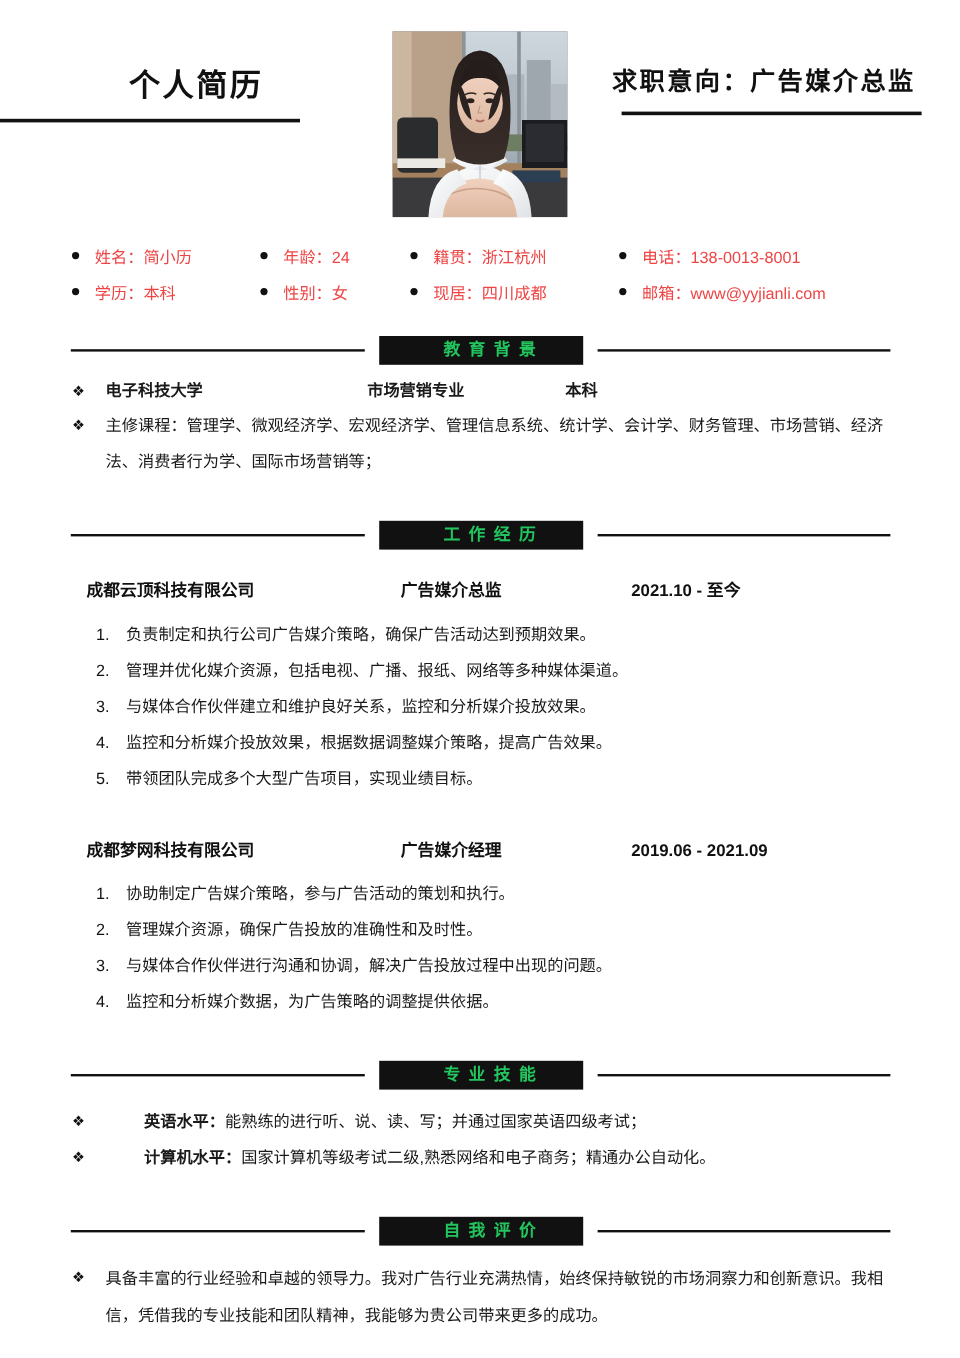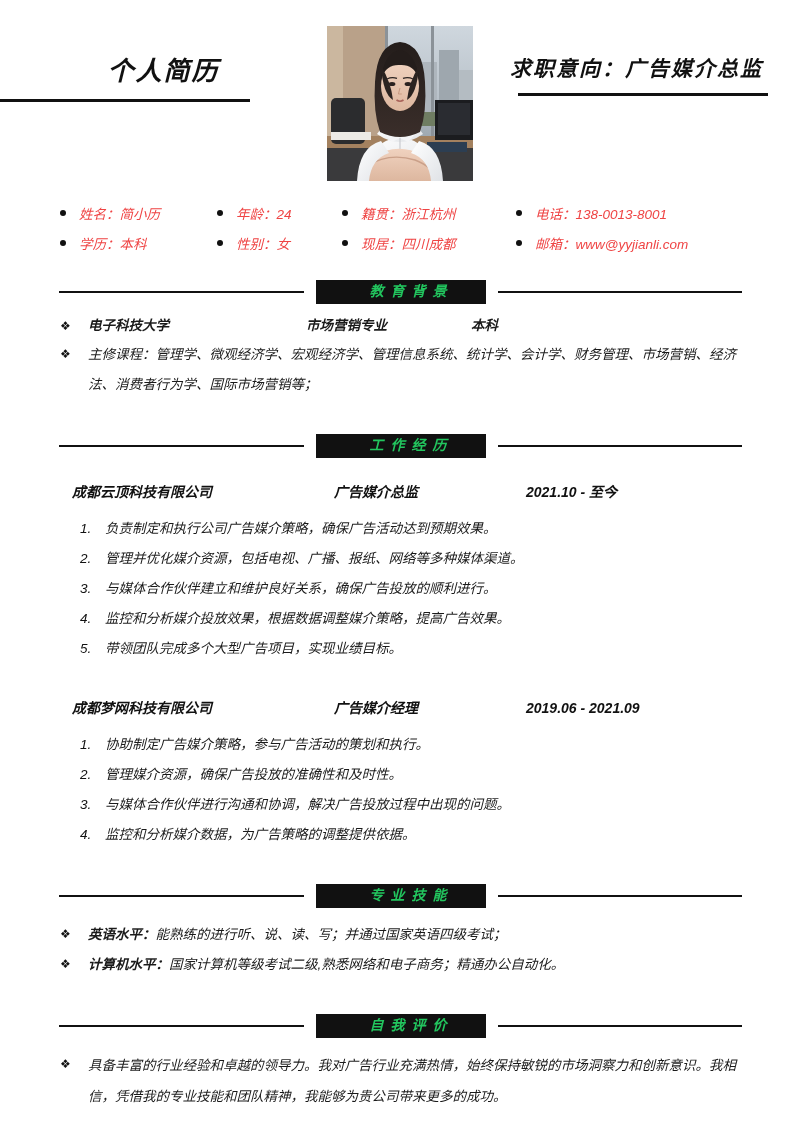--- a/index.html
+++ b/index.html
@@ -16,21 +16,20 @@
     position: relative;
   }
 
   .page {
     position: relative;
     width: 800px;
     height: 1132px;
     background: #ffffff;
     box-sizing: border-box;
     padding: 0;
-    font-style: italic;
   }
 
   
   .header {
     position: relative;
     height: 180px;
     display: flex;
     align-items: flex-start;
   }
   .header-side {
@@ -171,21 +170,21 @@
     line-height: 30px;
     padding-left: 20px;
   }
   .num-idx {
     flex: 0 0 25px;
     color: #111;
   }
   .num-body { flex: 1 1 auto; }
 
   .skill-row { line-height: 30px; }
-  .skill-label { font-weight: bold; }
+  .skill-label { font-weight: bold; margin-left: 32px; }
 
   .eval-row { line-height: 31px; }
 
   
   .sp-8  { height: 8px; }
   .sp-12 { height: 12px; }
   .sp-20 { height: 20px; }
   .sp-22 { height: 22px; }
   .sp-30 { height: 30px; }
   .sp-34 { height: 34px; }
@@ -380,21 +379,21 @@
       <div class="num-row">
         <span class="num-idx">1.</span>
         <span class="num-body">负责制定和执行公司广告媒介策略，确保广告活动达到预期效果。</span>
       </div>
       <div class="num-row">
         <span class="num-idx">2.</span>
         <span class="num-body">管理并优化媒介资源，包括电视、广播、报纸、网络等多种媒体渠道。</span>
       </div>
       <div class="num-row">
         <span class="num-idx">3.</span>
-        <span class="num-body">与媒体合作伙伴建立和维护良好关系，确保广告投放的顺利进行。</span>
+        <span class="num-body">与媒体合作伙伴建立和维护良好关系，监控和分析媒介投放效果。</span>
       </div>
       <div class="num-row">
         <span class="num-idx">4.</span>
         <span class="num-body">监控和分析媒介投放效果，根据数据调整媒介策略，提高广告效果。</span>
       </div>
       <div class="num-row">
         <span class="num-idx">5.</span>
         <span class="num-body">带领团队完成多个大型广告项目，实现业绩目标。</span>
       </div>
     </div>

